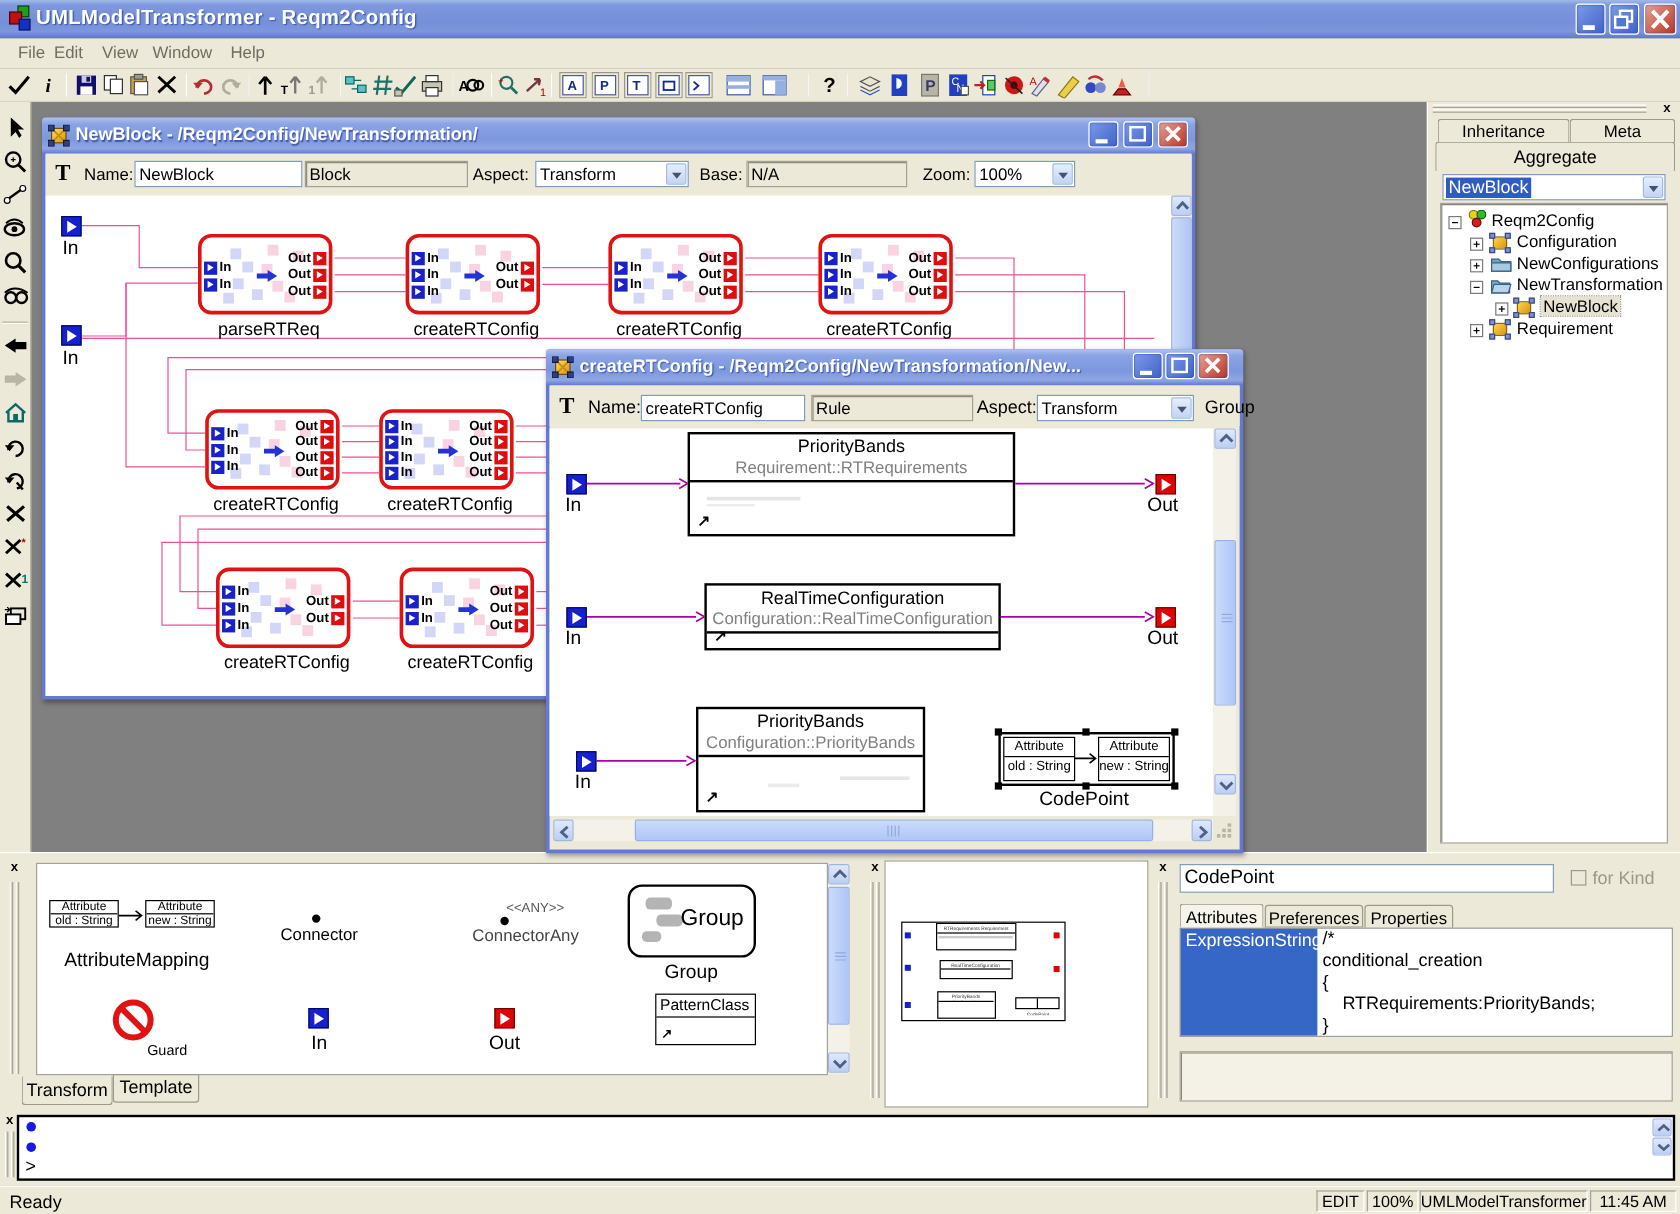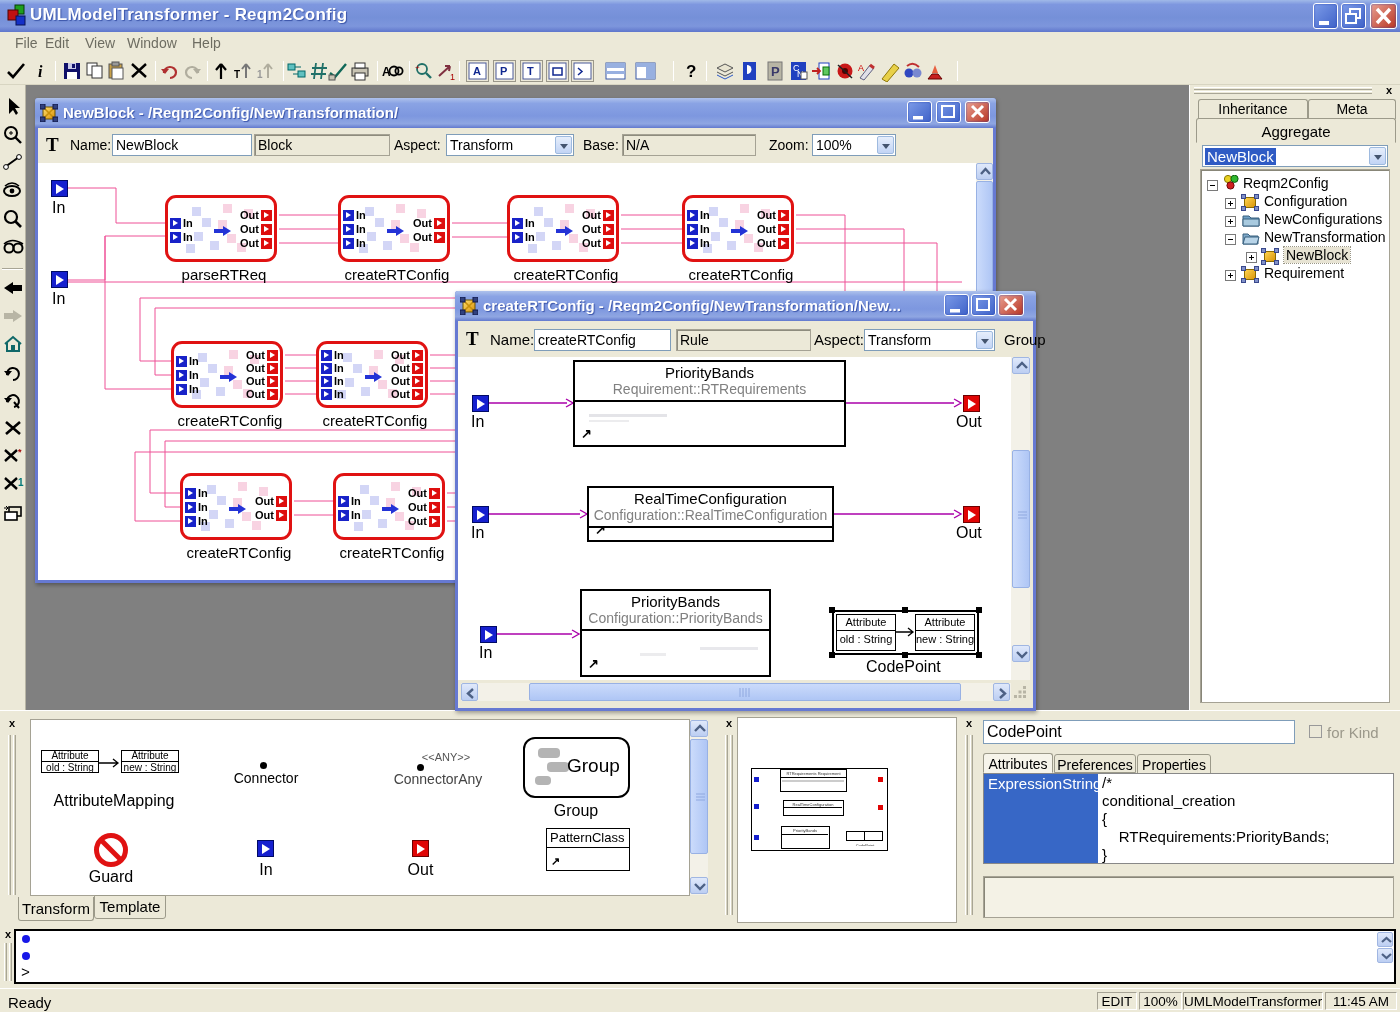--- a/index.html
+++ b/index.html
@@ -852,21 +852,21 @@
           <span class="abs" style="left:13px;top:9px;width:22px;height:10px;border-radius:4px;background:#B4B4B4"></span>
           <span class="abs" style="left:22px;top:23px;width:22px;height:10px;border-radius:4px;background:#B4B4B4"></span>
           <span class="abs" style="left:10px;top:37px;width:16px;height:9px;border-radius:4px;background:#B4B4B4"></span>
           <span class="abs" style="left:42px;top:16px;font-size:19px;color:#000">Group</span>
         </div>
         <div class="abs" style="left:500px;top:82px;width:90px;text-align:center;font-size:16px">Group</div>
         <svg class="abs" style="left:62px;top:112px" width="36" height="36">
           <circle cx="18" cy="18" r="14.5" fill="none" stroke="#E01212" stroke-width="5"></circle>
           <path d="M8.5 8.5 L28 28" stroke="#E01212" stroke-width="5"></path>
         </svg>
-        <div class="abs" style="left:35px;top:148px;width:90px;text-align:center;font-size:16px">Guard</div>
+        <div class="abs" style="left:35px;top:148px;width:90px;text-align:right;font-size:12px">Guard</div>
         <div class="bigsq b" style="left:226px;top:120px">
           <i></i>
         </div>
         <div class="abs" style="left:200px;top:141px;width:70px;text-align:center;font-size:16px">In</div>
         <div class="bigsq r" style="left:381px;top:120px">
           <i></i>
         </div>
         <div class="abs" style="left:352px;top:141px;width:75px;text-align:center;font-size:16px">Out</div>
         <div class="abs" style="left:515px;top:108px;width:84px;height:43px;border:1px solid #000;background:#fff;font-size:13px">
           <div style="border-bottom:1px solid #000;padding:1px 3px 2px">PatternClass</div>

